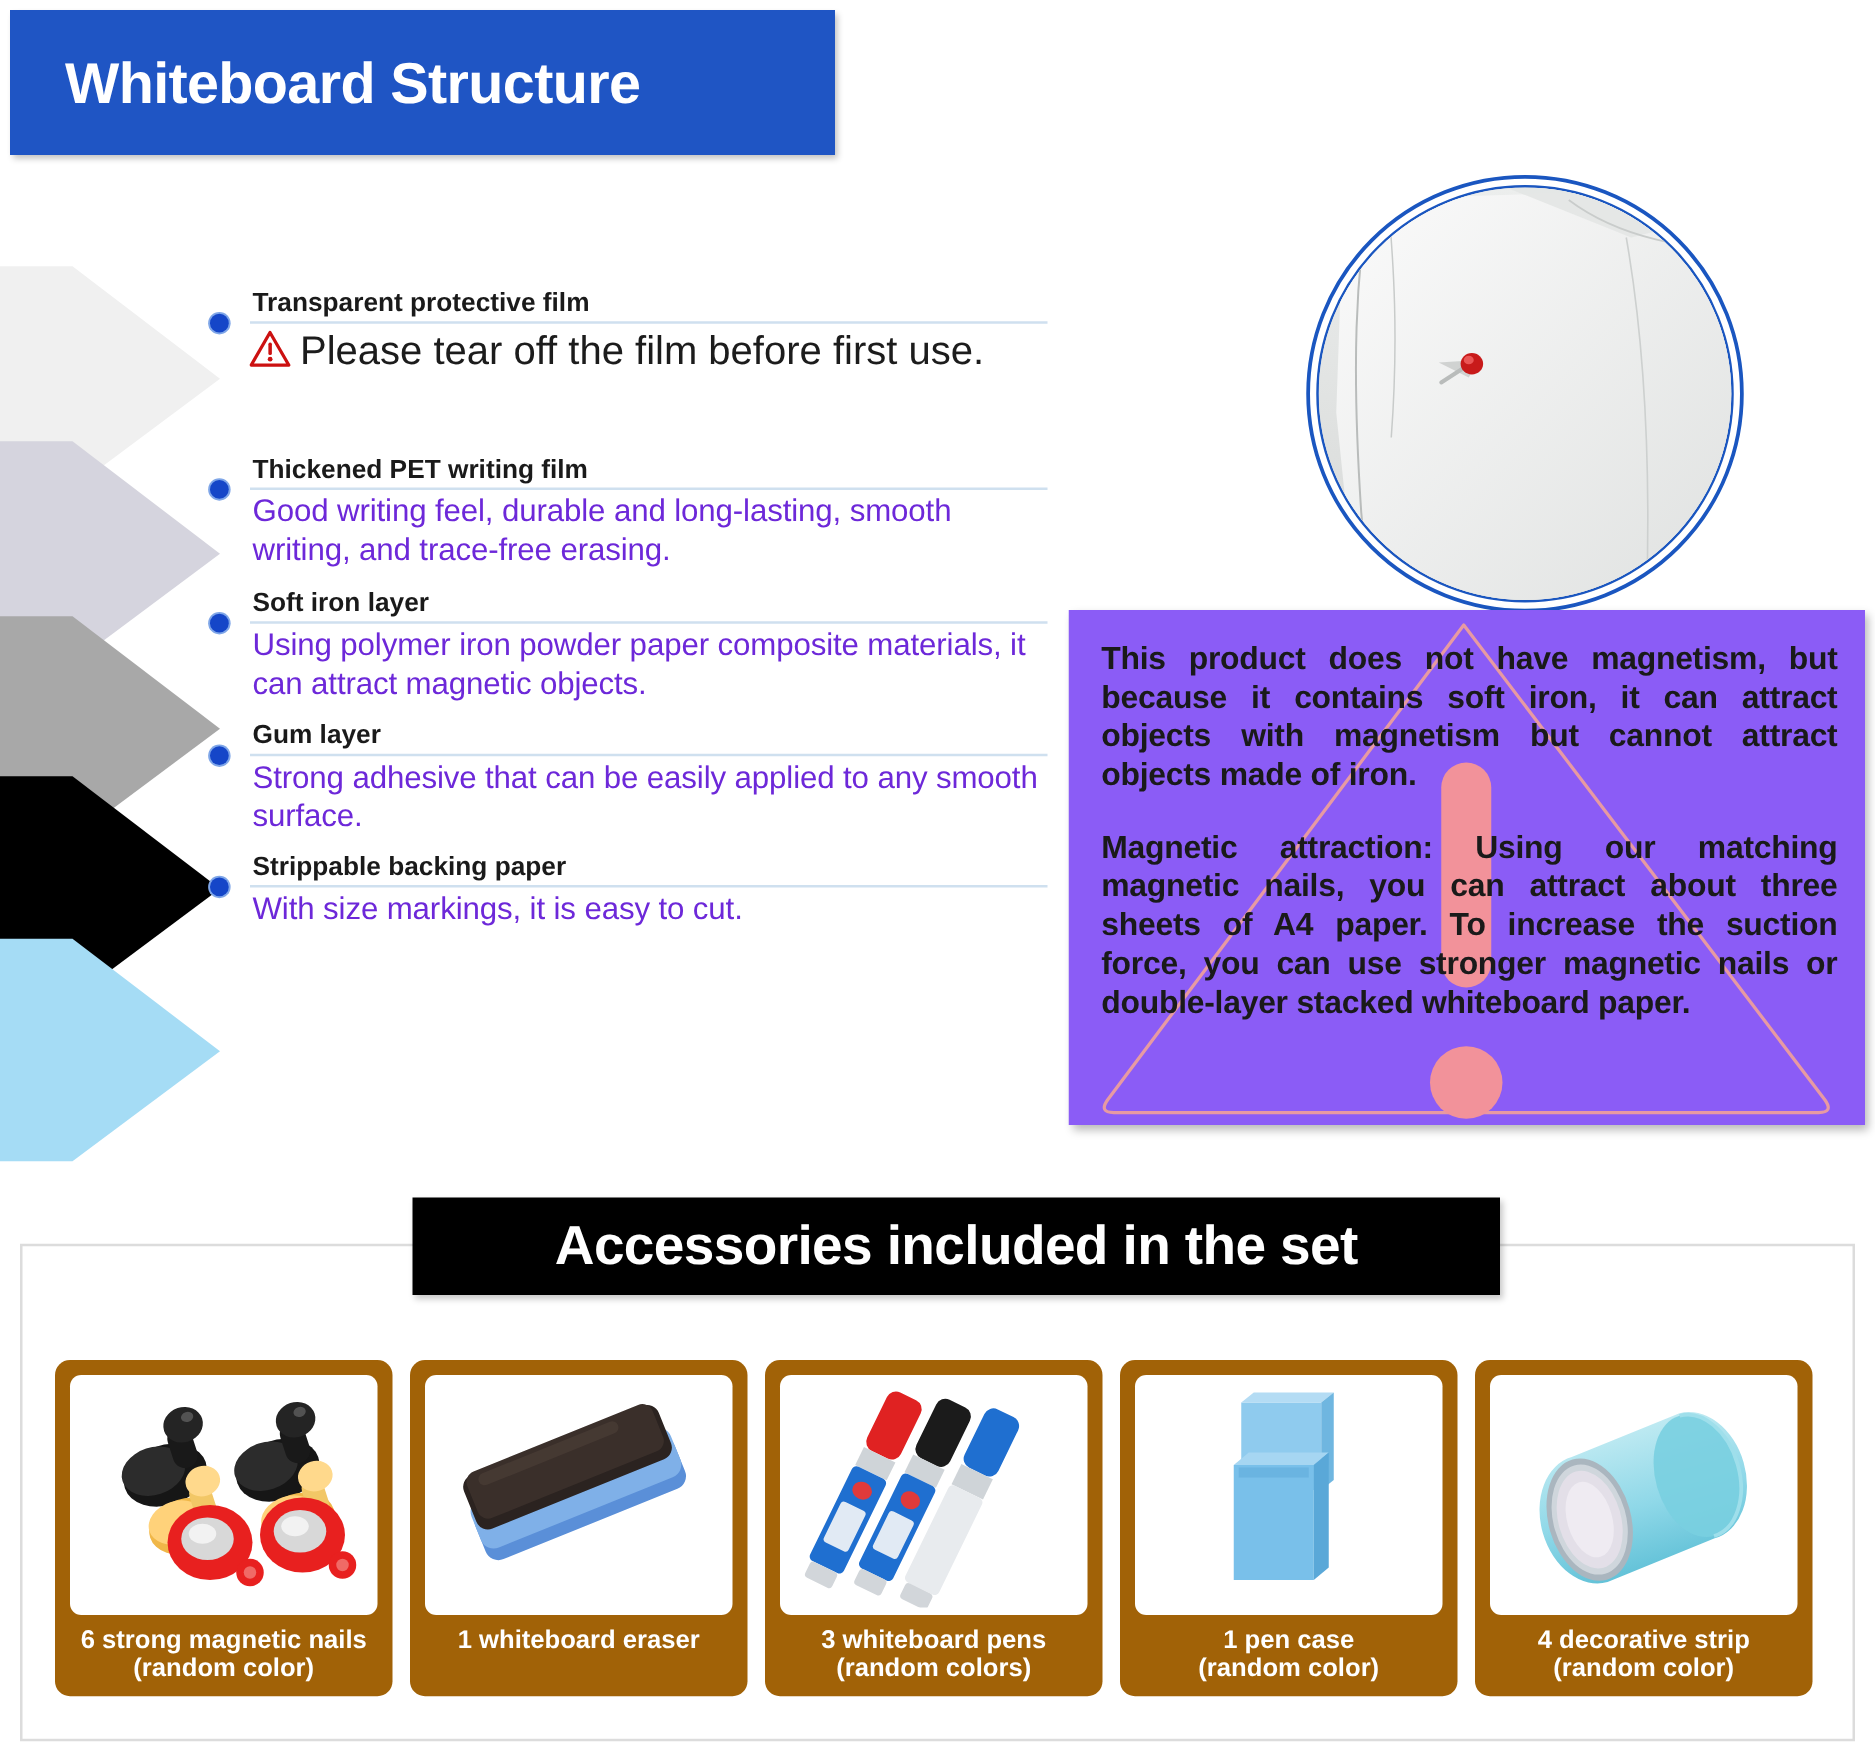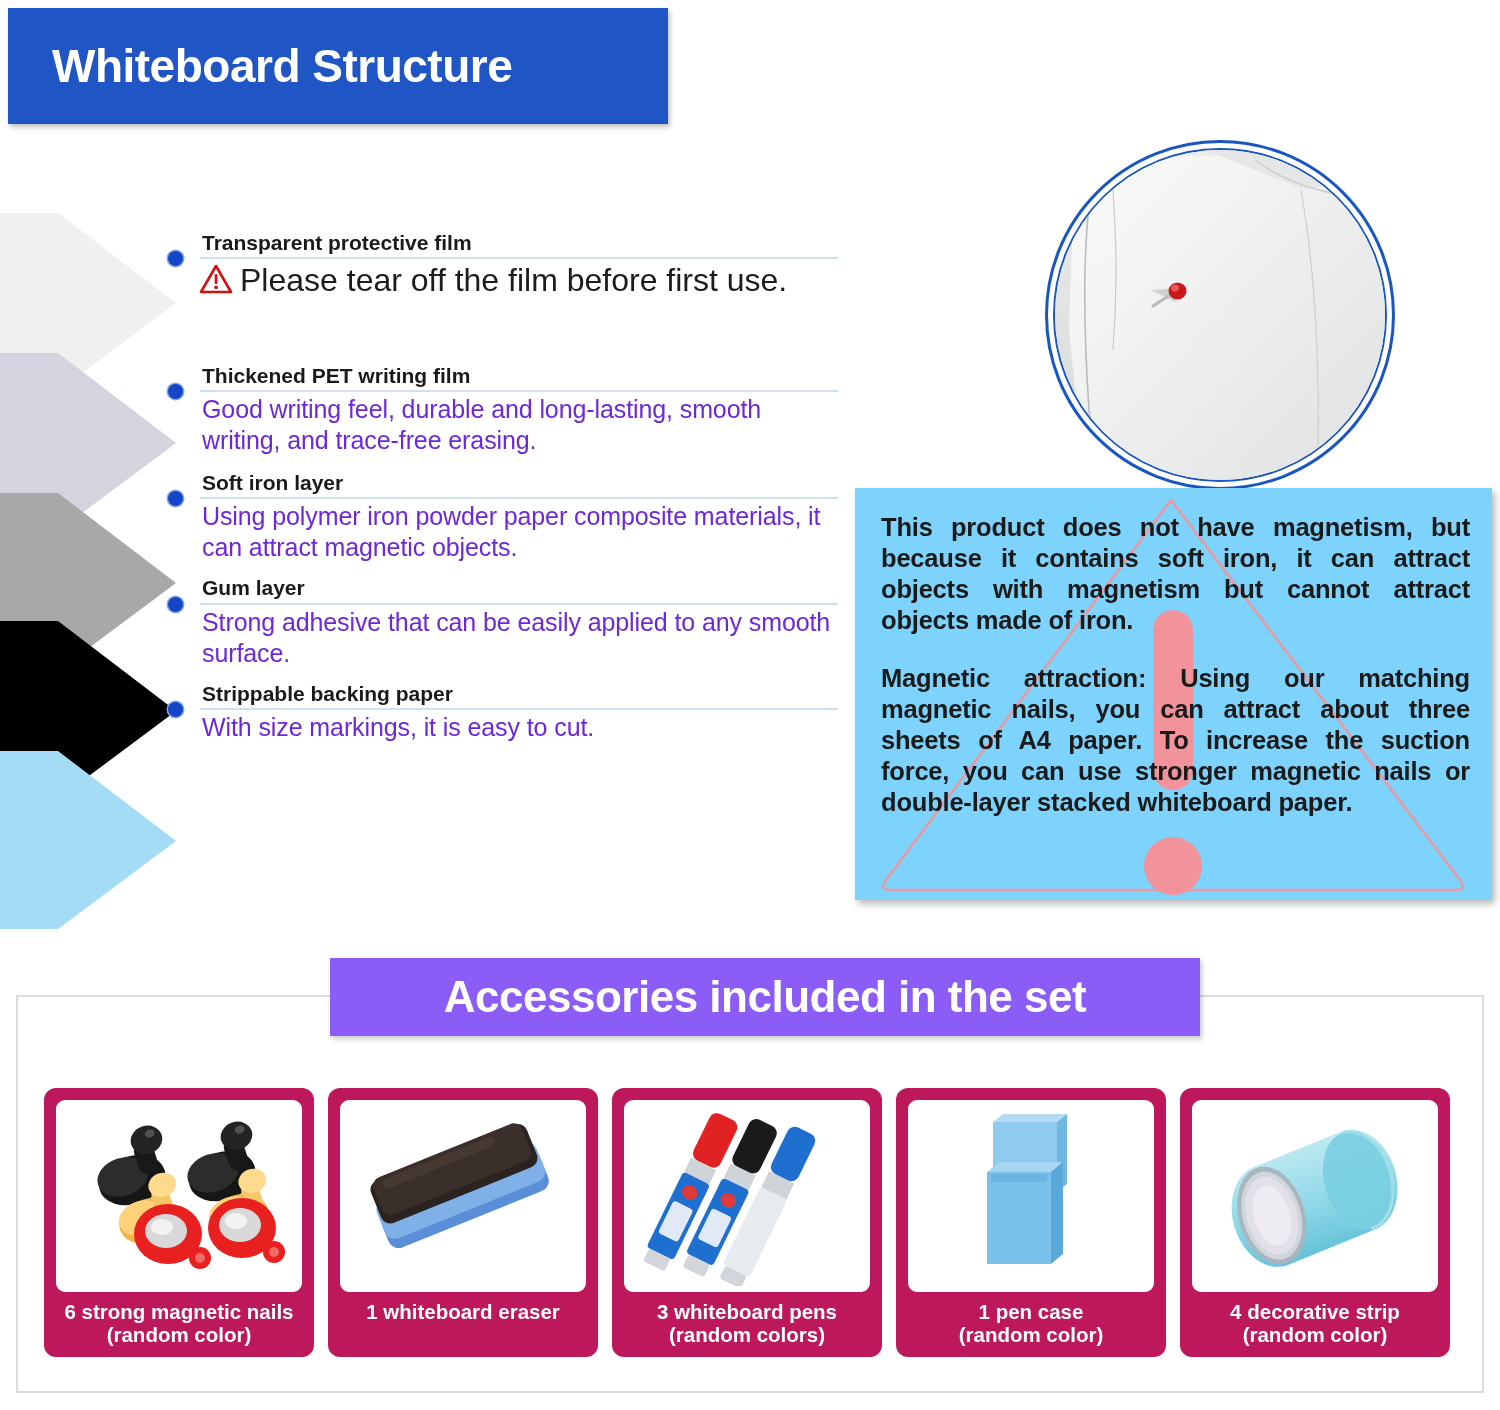--- a/index.html
+++ b/index.html
@@ -65,21 +65,21 @@
     border:2px solid #1a56c0;
     overflow:hidden; position:relative;
     background:#e9eaea;
   }
   .circle-photo .inner svg{ position:absolute; left:0; top:0; }
 
   
   .info-box{
     position:absolute; left:855px; top:488px;
     width:637px; height:412px;
-    background:#7dd3fc;
+    background:#8b5cf6;
     box-shadow:3px 4px 7px rgba(0,0,0,.28);
     overflow:hidden;
   }
   .info-box .tri-bg{ position:absolute; left:0; top:0; }
   .info-box .txt{
     position:relative; z-index:2;
     padding:24px 22px 0 26px;
     font-size:25.5px; font-weight:bold; color:#1a1a1a;
     line-height:1.215; text-align:justify;
     letter-spacing:-.2px;
@@ -89,32 +89,32 @@
   
   .acc-frame{
     position:absolute; left:16px; top:995px;
     width:1468px; height:398px;
     border:2px solid #dcdcdc;
     background:#fff;
   }
   .acc-banner{
     position:absolute; left:330px; top:958px;
     width:870px; height:78px;
-    background:#8b5cf6; z-index:5;
+    background:#000000; z-index:5;
     display:flex; align-items:center; justify-content:center;
     box-shadow:2px 3px 5px rgba(0,0,0,.22);
   }
   .acc-banner .t{ color:#fff; font-size:44px; font-weight:bold; letter-spacing:-.5px; }
 
   .cards{
     position:absolute; left:44px; top:1088px;
     width:1400px; display:flex; gap:14px;
   }
   .card{
-    width:270px; background:#be185d; border-radius:12px;
+    width:270px; background:#a16207; border-radius:12px;
     padding:12px 12px 10px; display:flex; flex-direction:column; align-items:center;
   }
   .card .pic{
     width:246px; height:192px; background:#fff; border-radius:9px;
     display:flex; align-items:center; justify-content:center; overflow:hidden;
   }
   .card .cap{
     color:#fff; font-weight:bold; font-size:20.5px; text-align:center;
     line-height:1.12; margin-top:9px; white-space:pre-line;
   }

